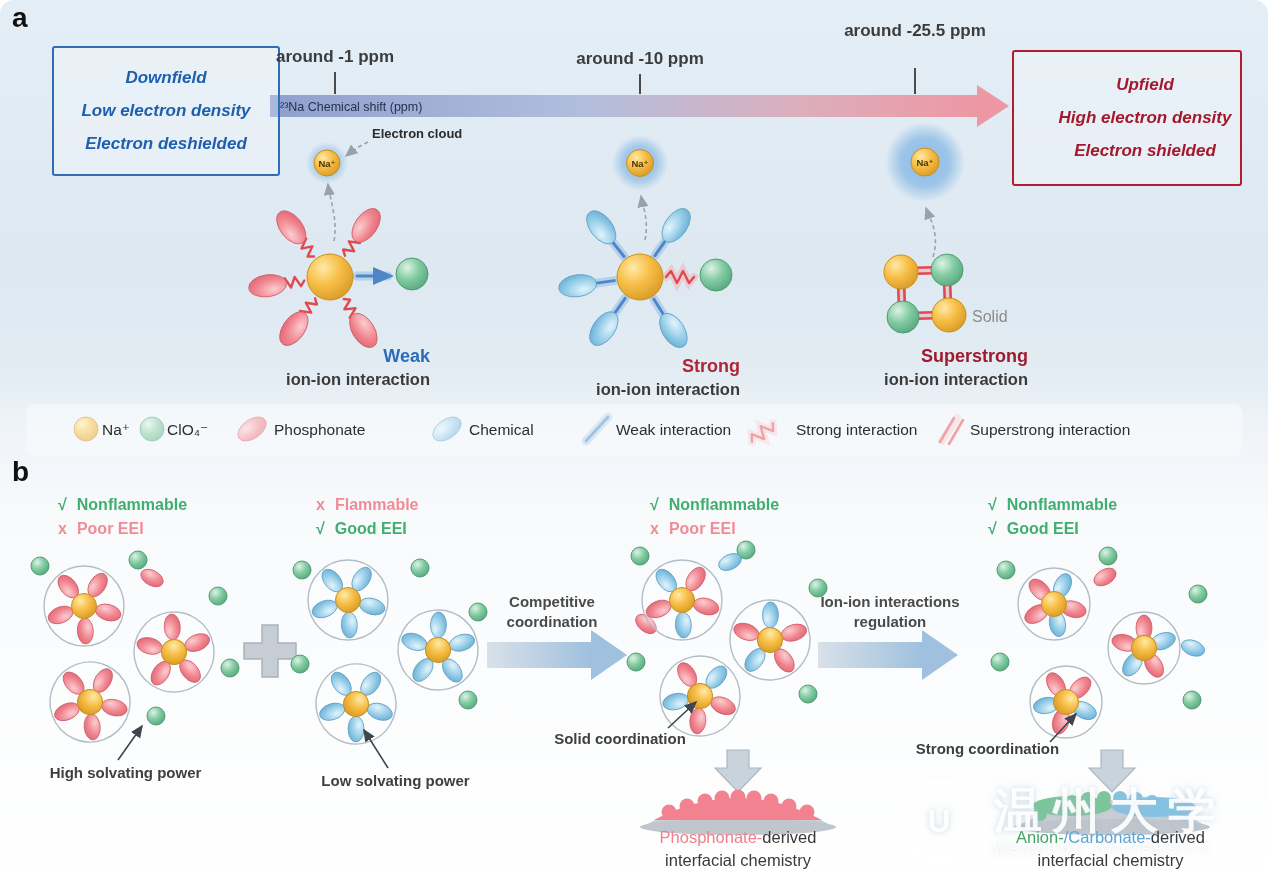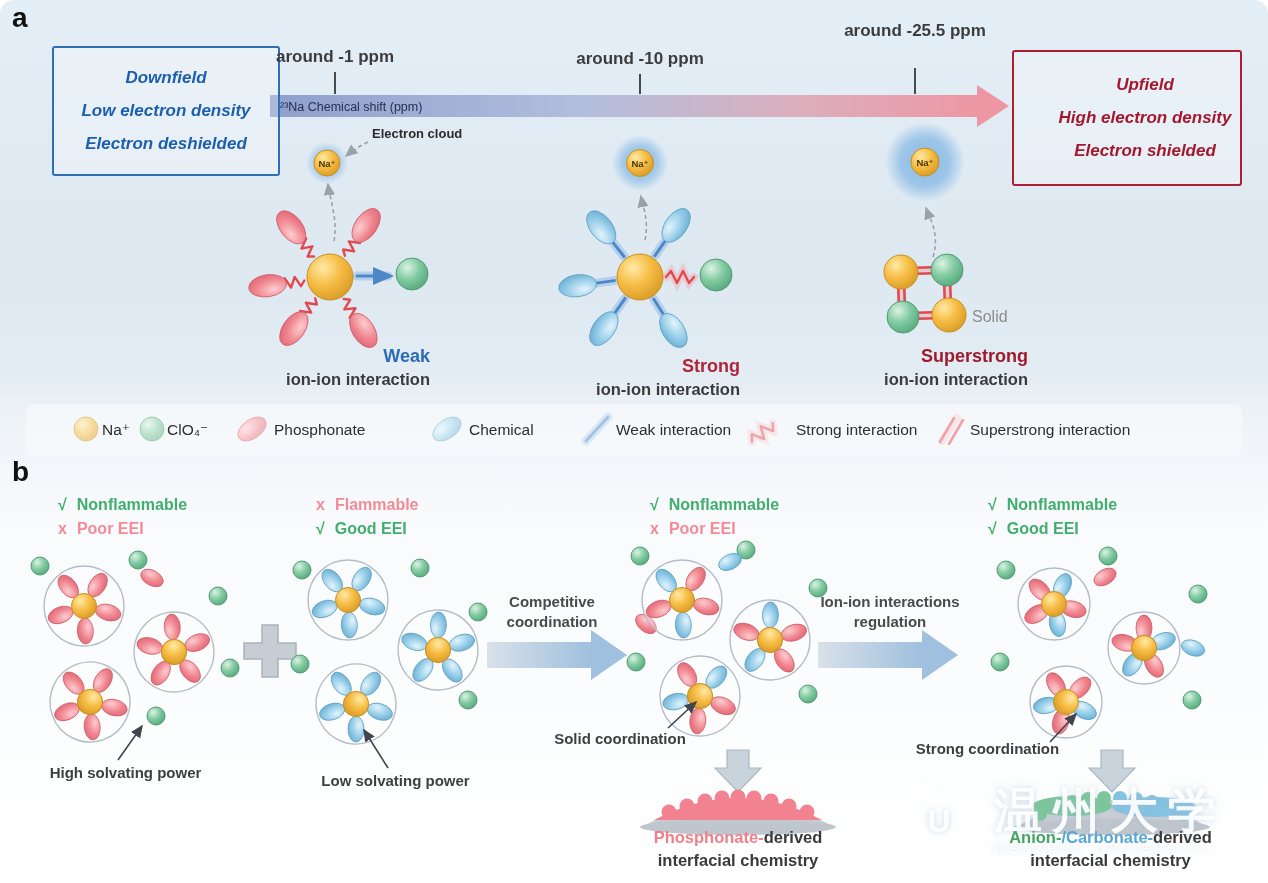--- a/index.html
+++ b/index.html
@@ -26,21 +26,21 @@
   .solidlbl { position:absolute; font-size:16px; color:#8c8c8c; }
   .legendband { position:absolute; left:26px; top:404px; width:1216px; height:52px; background:rgba(252,253,254,0.5); border-radius:8px; }
   .leg { position:absolute; top:421px; font-size:15.5px; color:#2e2e2e; white-space:nowrap; }
 
   .flags { position:absolute; display:flex; flex-direction:column; gap:6px; font-size:16px; font-weight:bold; }
   .flag { display:flex; gap:10px; align-items:baseline; white-space:nowrap; }
   .flag.good { color:#3fae6e; }
   .flag.bad  { color:#f28b96; }
   .bcap { position:absolute; text-align:center; font-size:15px; font-weight:bold; color:#3f3f3f; white-space:nowrap; }
   .parrow-label { position:absolute; text-align:center; font-size:15px; font-weight:bold; color:#4a4a4a; line-height:1.35; }
-  .mcap { position:absolute; text-align:center; font-size:16.5px; font-weight:bold; line-height:1.4; white-space:nowrap; }
+  .mcap { position:absolute; text-align:center; font-size:16.5px; font-weight:normal; line-height:1.4; white-space:nowrap; }
   .mcap .c-pink  { color:#ef7f8a; }
   .mcap .c-green { color:#44a564; }
   .mcap .c-blue  { color:#5aa7d4; }
   .mcap .c-dark, .mcap .l2 { color:#3a3a3a; }
 
   .watermark { position:absolute; left:898px; top:780px; display:flex; align-items:center; gap:14px;
     color:rgba(255,255,255,0.92); text-shadow:0 0 6px rgba(160,185,205,0.55); }
   .wm-emblem { width:82px; height:82px; border:5px solid rgba(255,255,255,0.92); border-radius:50%; position:relative; flex:0 0 auto; }
   .wm-emblem::before { content:""; position:absolute; inset:9px; border:3px solid rgba(255,255,255,0.92); border-radius:50%; }
   .wm-emblem::after { content:"U"; position:absolute; inset:0; display:flex; align-items:center; justify-content:center;

